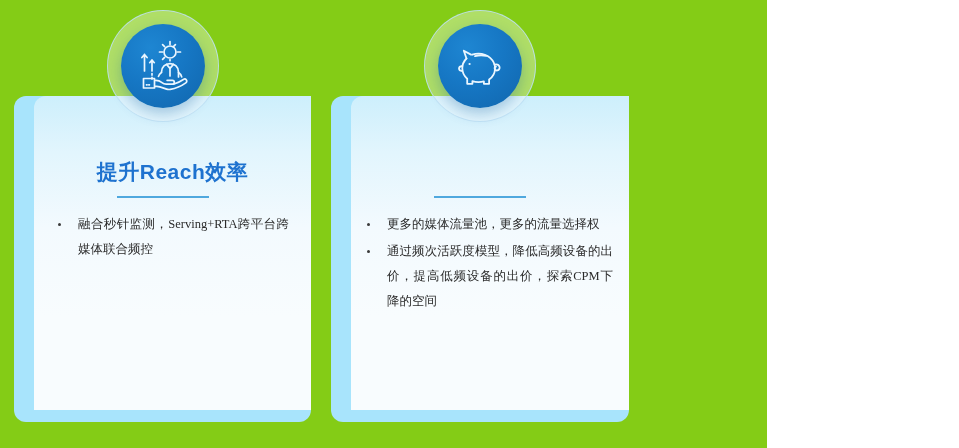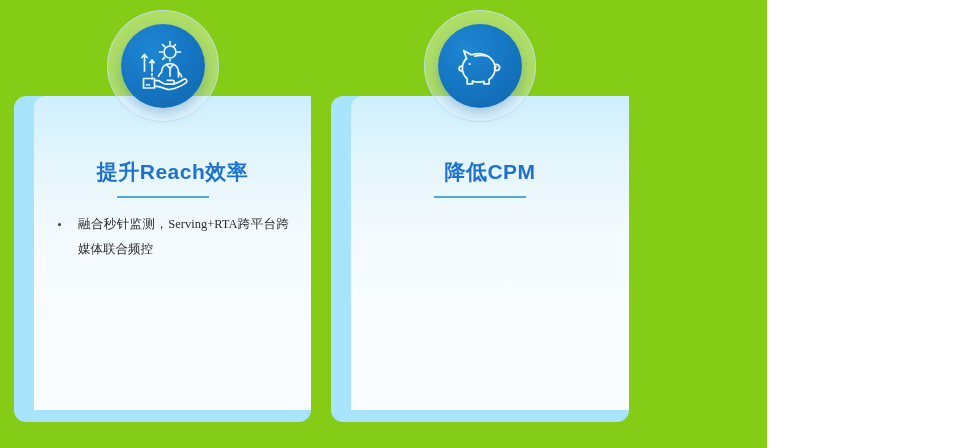--- a/index.html
+++ b/index.html
@@ -228,21 +228,22 @@
 
             <circle cx="17.6" cy="22" r="1.1" fill="#eaf6ff" stroke="none"></circle>
 
             <path d="M23 14.2c3.6-1.1 7.6-1.2 11.3-.3"></path>
 
             <path d="M42.6 22.6c2.4-.6 4.3.4 4.9 2.2.5 1.6-.4 3.2-2 3.6-1.3.3-2.5-.4-2.8-1.6-.2-1 .4-1.9 1.3-2.1"></path>
           </svg>
         </div>
       </div>
 
-      <div class="card-title">降低CPM</div>
       <div class="title-divider"></div>
 
       <ul class="bullets">
+        <li class="bullet">更多的媒体流量池，更多的流量选择权</li>
+        <li class="bullet">通过频次活跃度模型，降低高频设备的出价，提高低频设备的出价，探索CPM下降的空间</li>
       </ul>
     </div>
 
   </div>
 </div>
 
 </body></html>

